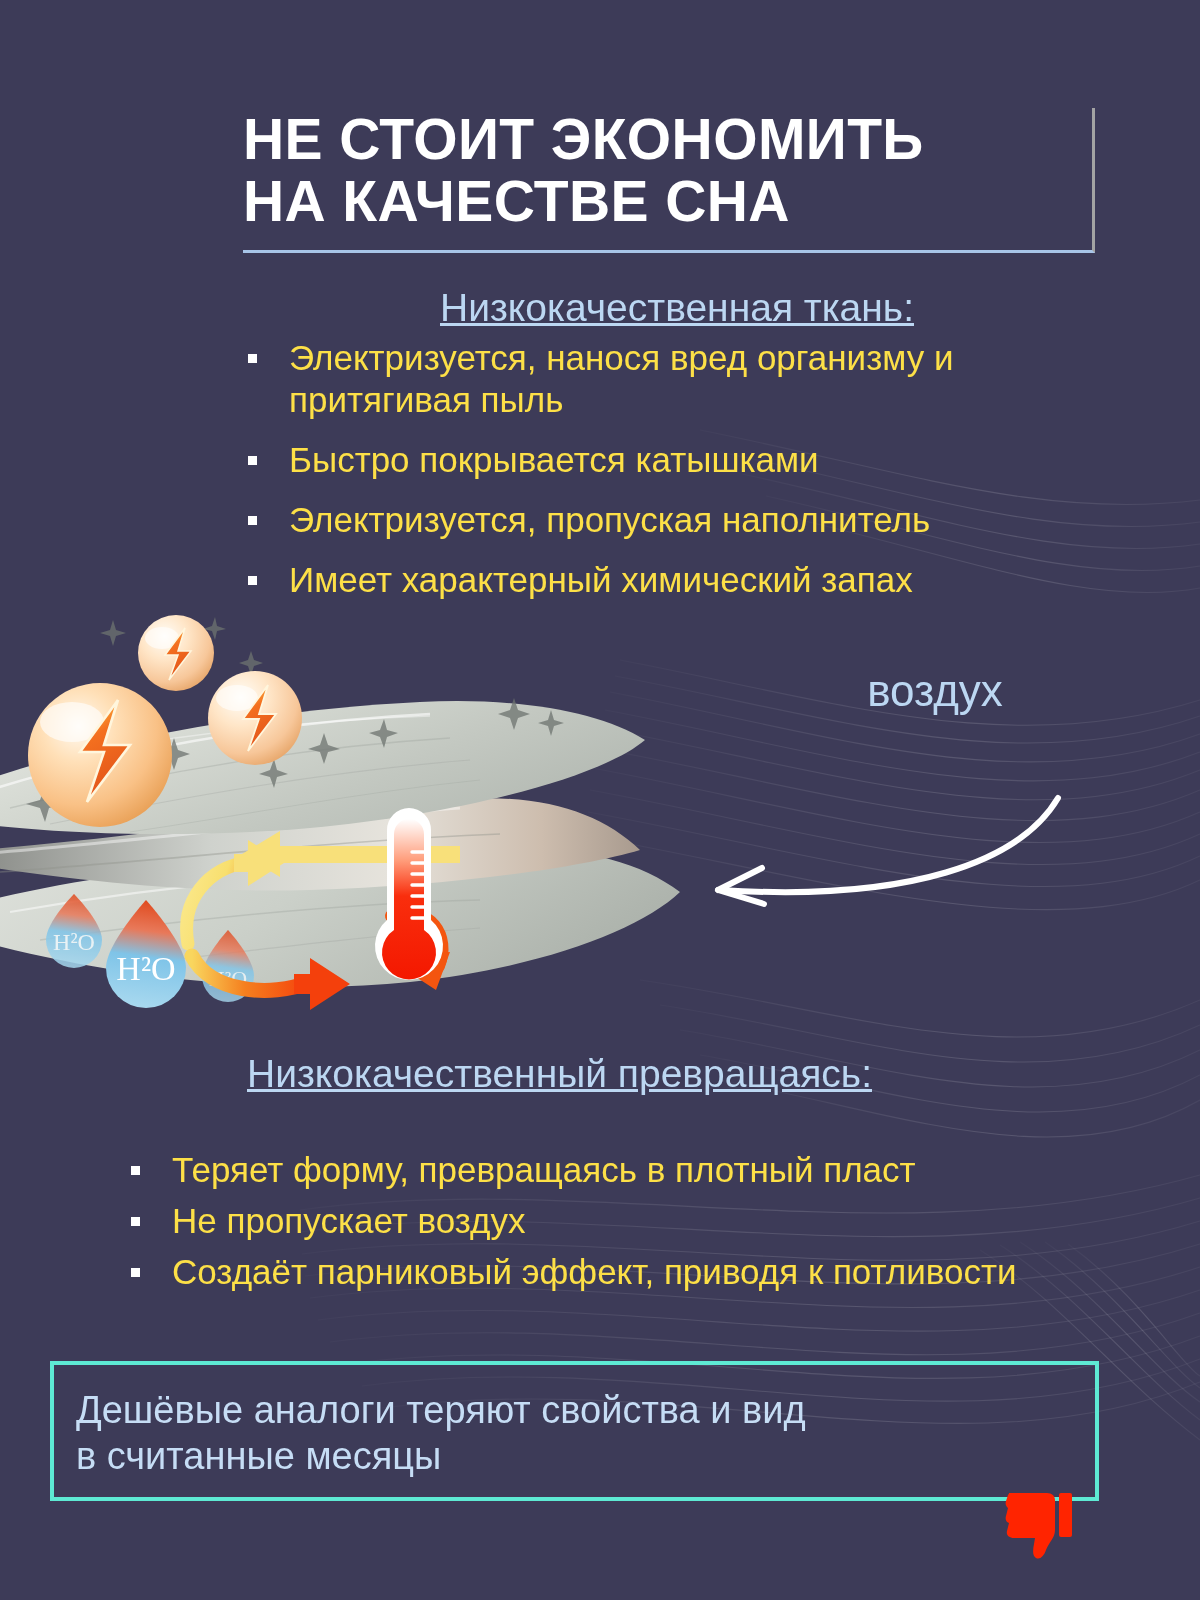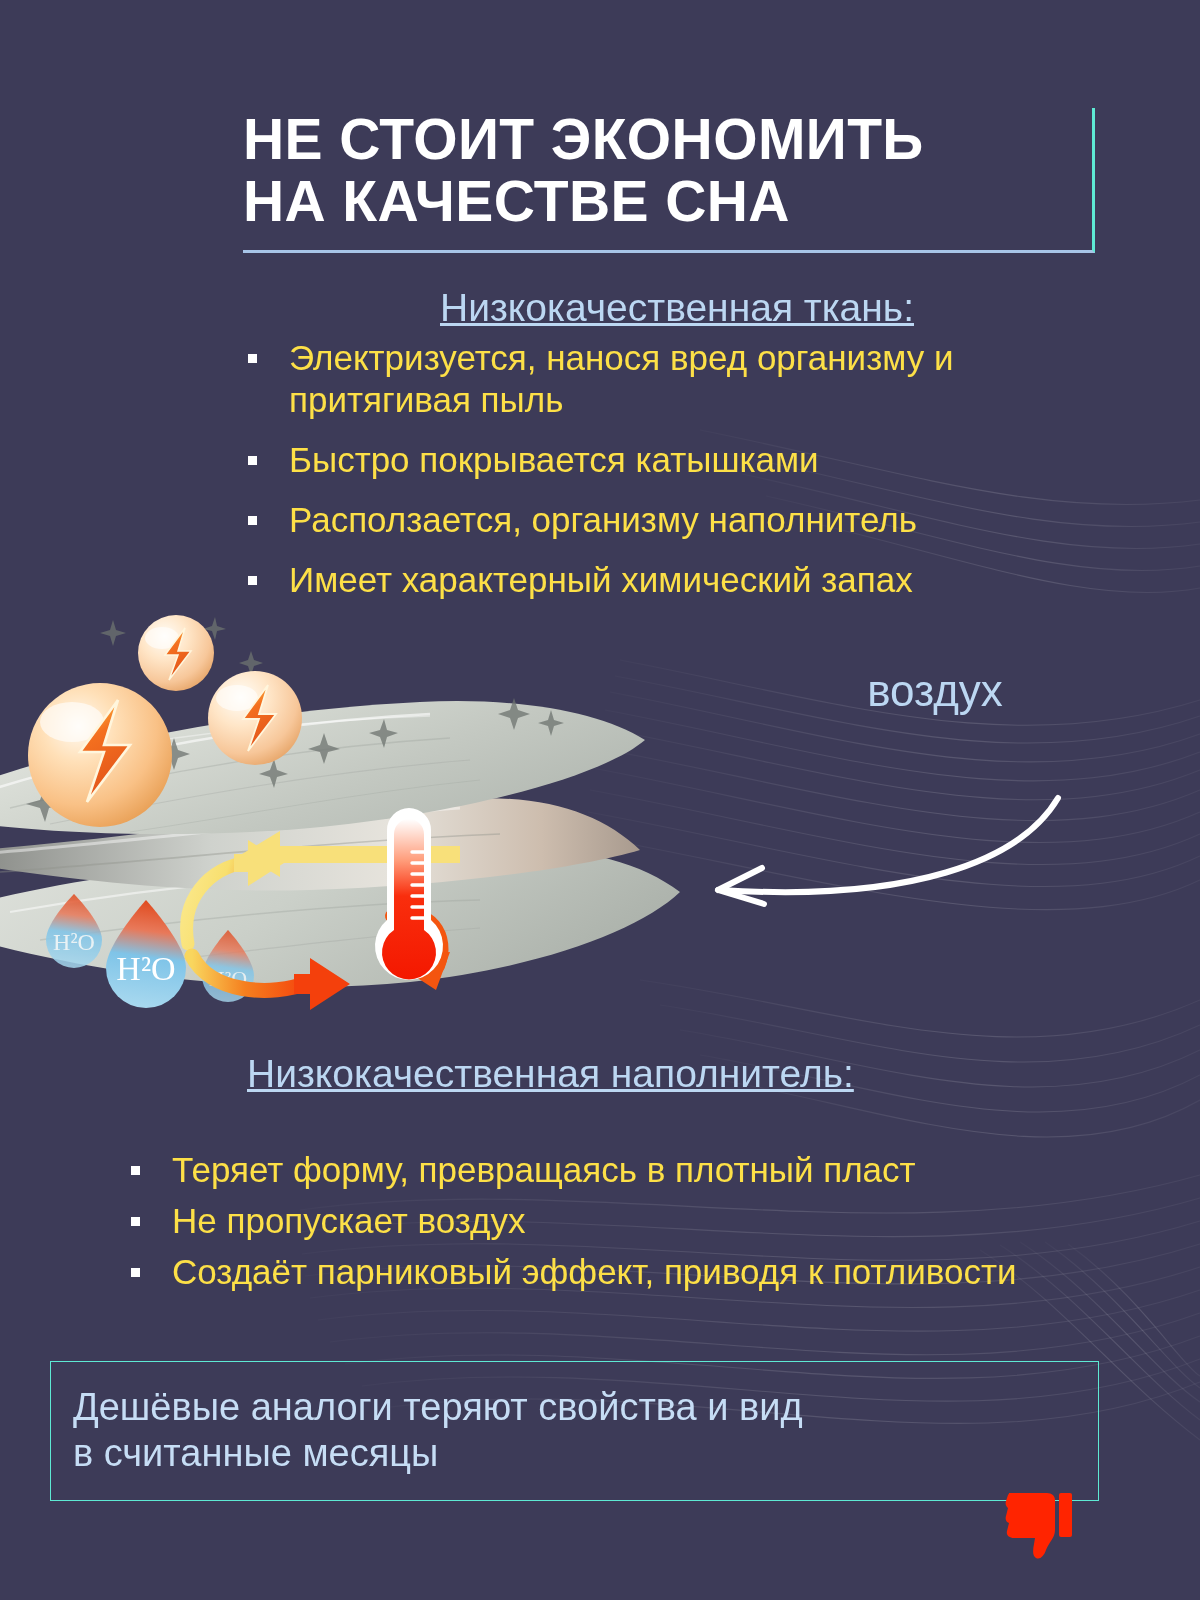--- a/index.html
+++ b/index.html
@@ -29,21 +29,21 @@
   }
 
   
   .title-block {
     position: absolute;
     left: 243px;
     top: 108px;
     width: 852px;
     padding: 0 26px 18px 0;
     box-sizing: border-box;
-    border-right: 3px solid #5eead4;
+    border-right: 3px solid #a3a3a3;
     border-bottom: 3px solid #a8c5e8;
     z-index: 3;
   }
   .title-block .title-line {
     color: #ffffff;
     font-size: 57px;
     font-weight: 700;
     line-height: 1.09;
     letter-spacing: 0.4px;
     white-space: nowrap;
@@ -127,21 +127,21 @@
   }
 
   
   .conclusion {
     position: absolute;
     left: 50px;
     top: 1361px;
     width: 1049px;
     height: 140px;
     box-sizing: border-box;
-    border: 1px solid #5eead4;
+    border: 4px solid #5eead4;
     padding: 22px 0 0 22px;
     z-index: 3;
   }
   .conclusion .ctext {
     color: #c6ddf5;
     font-size: 38px;
     font-weight: 400;
     line-height: 1.22;
     white-space: nowrap;
   }
@@ -215,21 +215,21 @@
   <div class="title-block">
     <div class="title-line">НЕ СТОИТ ЭКОНОМИТЬ</div>
     <div class="title-line">НА КАЧЕСТВЕ СНА</div>
   </div>
 
   <div class="sec-head" id="sec-head-1">Низкокачественная ткань:</div>
 
   <ul class="bullets" id="bullets-1">
     <li>Электризуется, нанося вред организму и притягивая пыль</li>
     <li>Быстро покрывается катышками</li>
-    <li>Расползается, организму наполнитель</li>
+    <li>Электризуется, пропуская наполнитель</li>
     <li>Имеет характерный химический запах</li>
   </ul>
 
   <svg class="illo" viewBox="0 0 720 460">
     <defs>
       <linearGradient id="fab1" x1="0" y1="0" x2="1" y2="0.5">
         <stop offset="0%" stop-color="#e9ebe6"></stop>
         <stop offset="35%" stop-color="#d6dad3"></stop>
         <stop offset="70%" stop-color="#c3c8c1"></stop>
         <stop offset="100%" stop-color="#b4bab3"></stop>
@@ -392,21 +392,21 @@
 
   <div class="callout">
     <div>воздух</div>
   </div>
   <svg class="callout-arrow" viewBox="0 0 420 130">
     <path d="M398 8 C 360 72, 250 112, 60 100" fill="none" stroke="#ffffff" stroke-width="6" stroke-linecap="round"></path>
     <path d="M58 100 l44 -22" fill="none" stroke="#ffffff" stroke-width="6" stroke-linecap="round"></path>
     <path d="M58 100 l46 14" fill="none" stroke="#ffffff" stroke-width="6" stroke-linecap="round"></path>
   </svg>
 
-  <div class="sec-head" id="sec-head-2">Низкокачественная наполнитель:</div>
+  <div class="sec-head" id="sec-head-2">Низкокачественный превращаясь:</div>
 
   <ul class="bullets" id="bullets-2">
     <li>Теряет форму, превращаясь в плотный пласт</li>
     <li>Не пропускает воздух</li>
     <li>Создаёт парниковый эффект, приводя к потливости</li>
   </ul>
 
   <div class="conclusion">
     <div class="ctext">Дешёвые аналоги теряют свойства и вид</div>
     <div class="ctext">в считанные месяцы</div>

